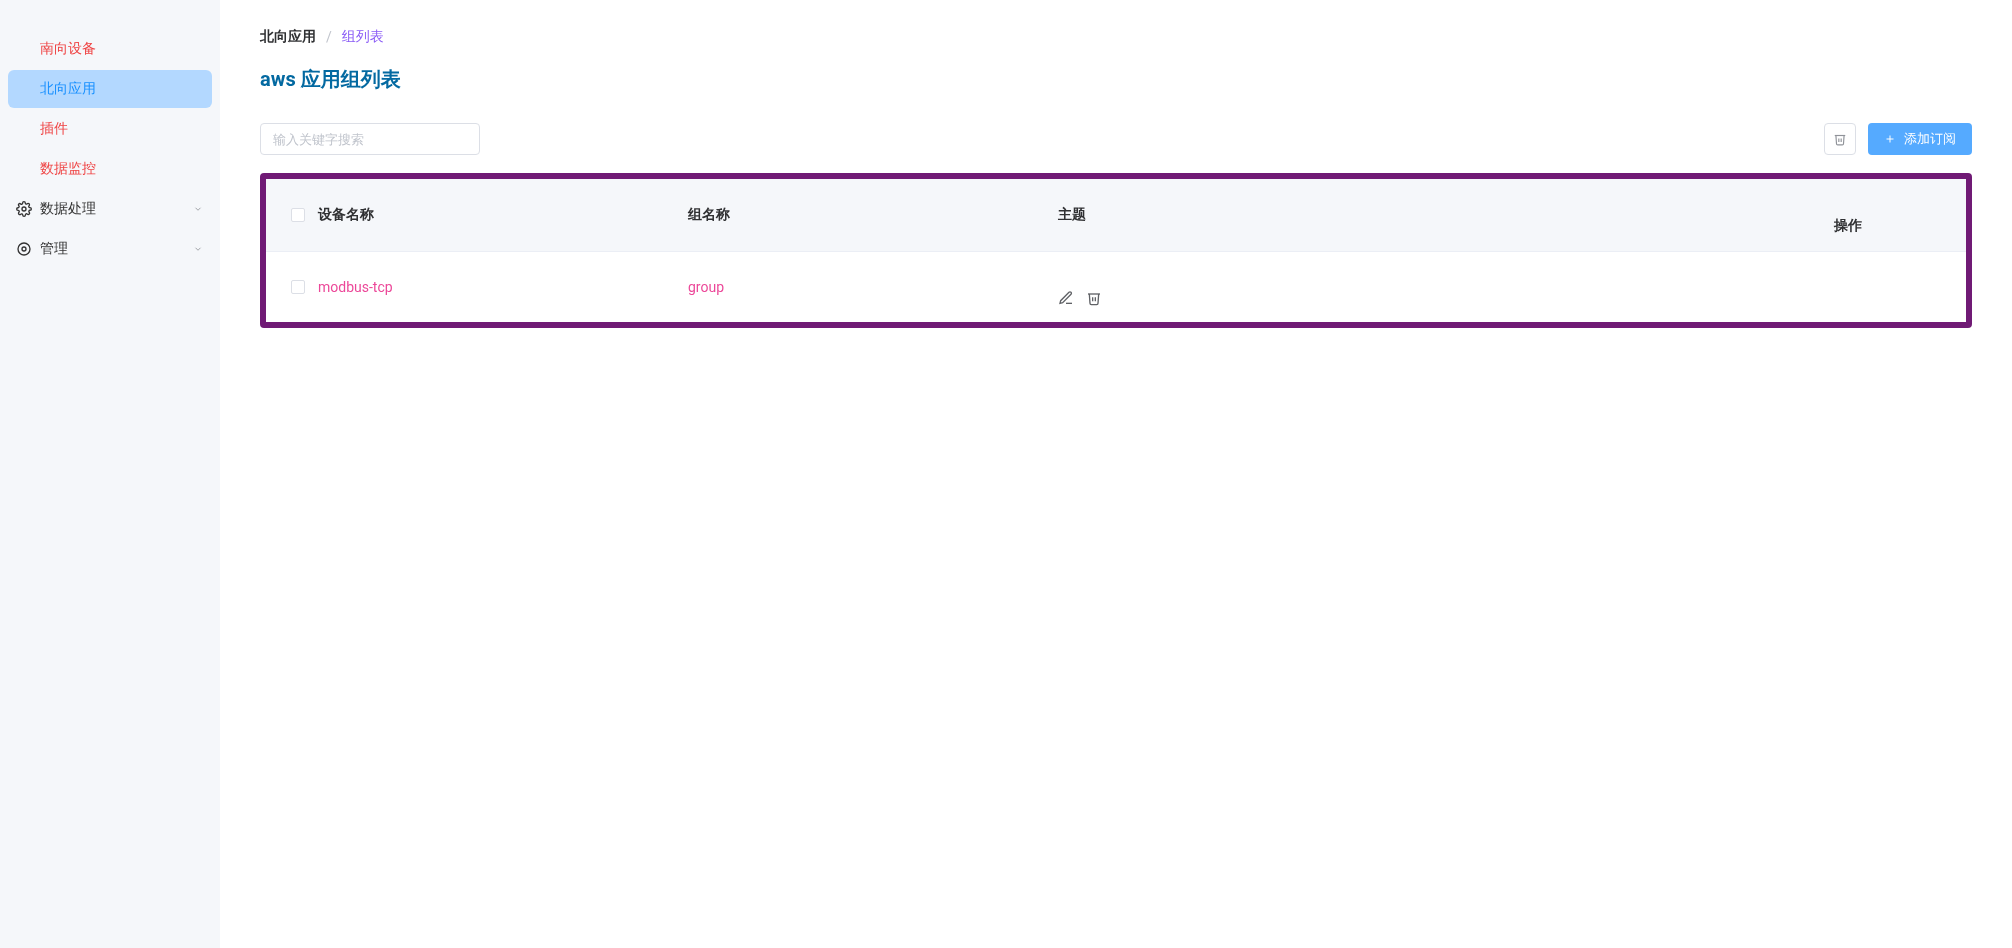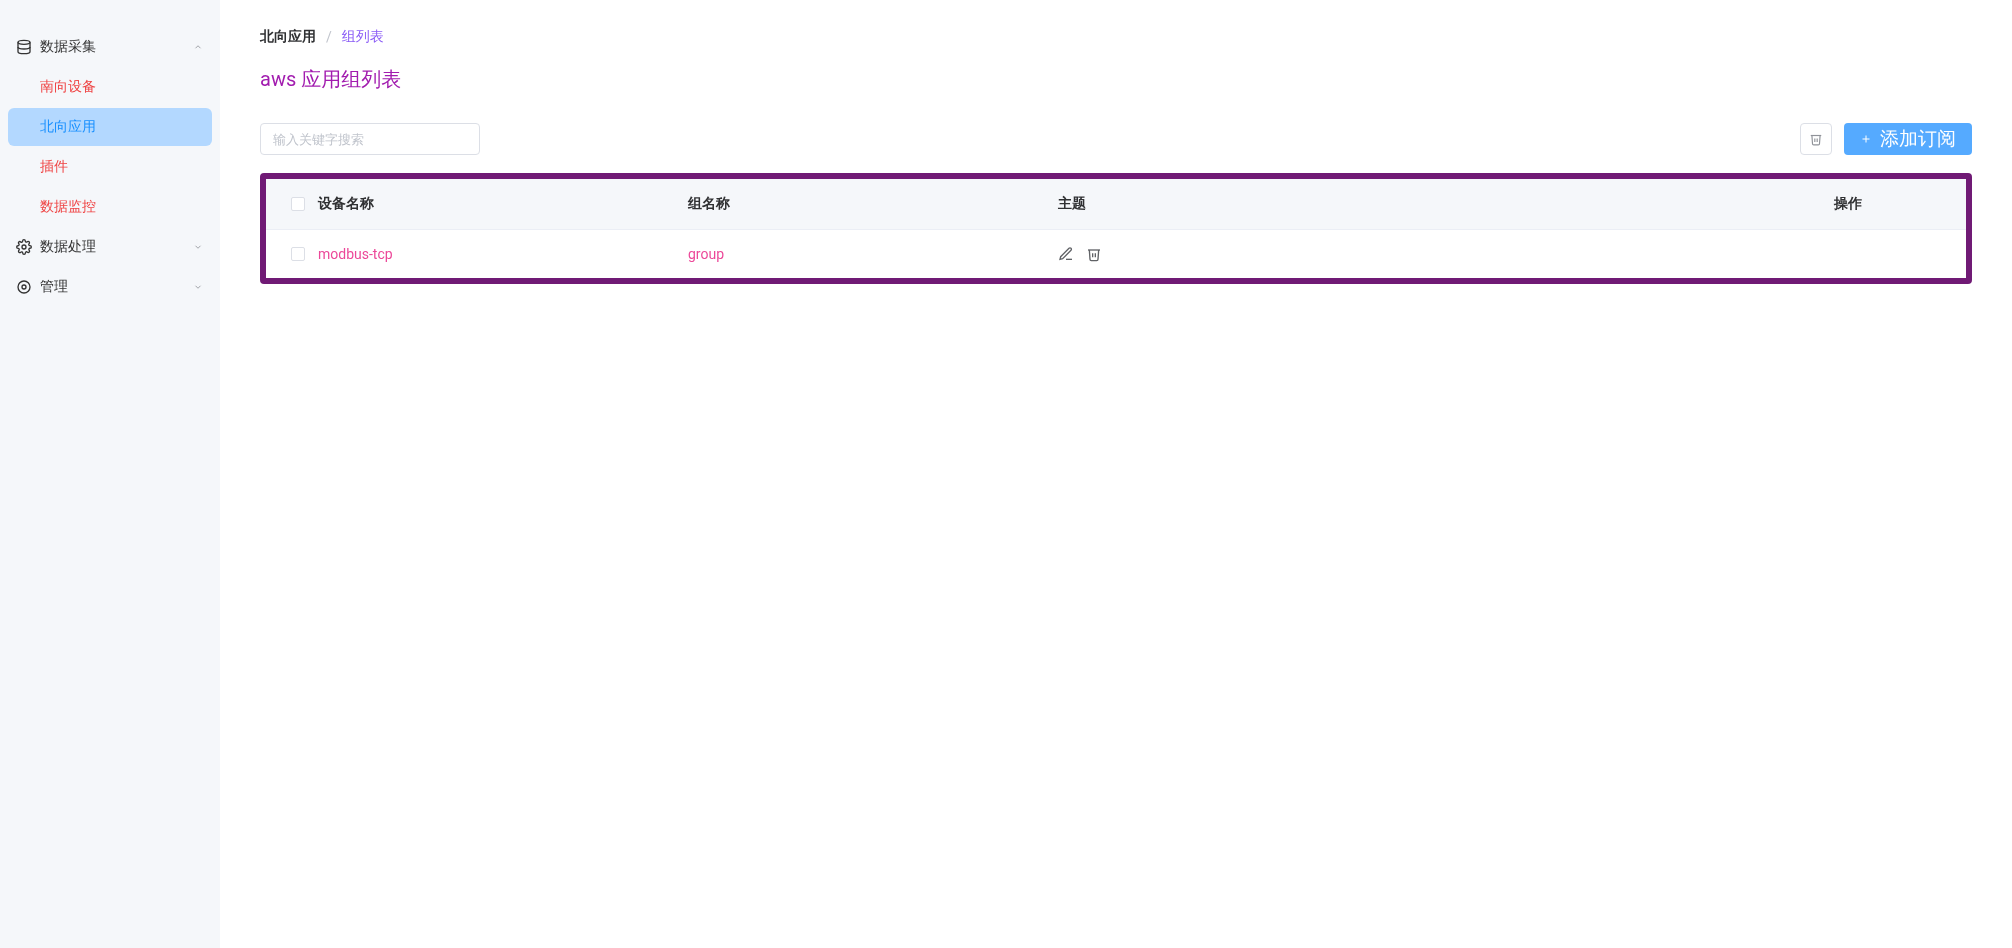--- a/index.html
+++ b/index.html
@@ -83,23 +83,23 @@
     }
     .breadcrumb .crumb.last {
       color: #8b5cf6;
       font-weight: 400;
     }
     .breadcrumb .sep {
       color: #c0c4cc;
     }
     .page-title {
       font-size: 20px;
-      font-weight: 400;
+      font-weight: 700;
       margin-bottom: 30px;
-      color: #a21caf;
+      color: #0369a1;
     }
     .toolbar {
       display: flex;
       align-items: center;
       margin-bottom: 18px;
     }
     .search-input {
       width: 220px;
       height: 32px;
       border: 1px solid #dcdfe6;
@@ -133,21 +133,21 @@
       height: 32px;
       padding: 0 16px;
       background: #55aaff;
       color: #fff;
       border: none;
       border-radius: 4px;
       display: flex;
       align-items: center;
       gap: 8px;
       cursor: pointer;
-      font-size: 19px;
+      font-size: 13px;
     }
     .primary-btn .plus {
       font-size: 14px;
       line-height: 1;
     }
     .table {
       border: 6px solid #701a75;
       border-radius: 4px;
       overflow: hidden;
     }
@@ -184,20 +184,21 @@
     }
     .col-topic {
       flex: 1;
     }
     .col-ops {
       width: 120px;
       display: flex;
       gap: 12px;
       align-items: center;
       justify-content: flex-start;
+      margin-top: 22px;
     }
     .checkbox {
       width: 14px;
       height: 14px;
       border: 1px solid #dcdfe6;
       border-radius: 2px;
       background: #fff;
     }
     .action-icon {
       width: 16px;
@@ -209,35 +210,20 @@
       display: block;
     }
   </style>
 </head>
 <body>
 
 <div class="app">
   <aside class="sidebar">
 
     <div class="nav-group">
-      <div class="nav-group-header">
-        <span class="icon-slot">
-          <svg width="16" height="16" viewBox="0 0 24 24" fill="none" stroke="currentColor" stroke-width="2">
-            <ellipse cx="12" cy="5" rx="9" ry="3"></ellipse>
-            <path d="M21 12c0 1.66-4 3-9 3s-9-1.34-9-3"></path>
-            <path d="M3 5v14c0 1.66 4 3 9 3s9-1.34 9-3V5"></path>
-          </svg>
-        </span>
-        <span>数据采集</span>
-        <span class="expand-slot">
-          <svg width="10" height="10" viewBox="0 0 24 24" fill="none" stroke="currentColor" stroke-width="2">
-            <polyline points="18 15 12 9 6 15"></polyline>
-          </svg>
-        </span>
-      </div>
       <div class="nav-item">
         <span>南向设备</span>
       </div>
       <div class="nav-item active">
         <span>北向应用</span>
       </div>
       <div class="nav-item">
         <span>插件</span>
       </div>
       <div class="nav-item">

